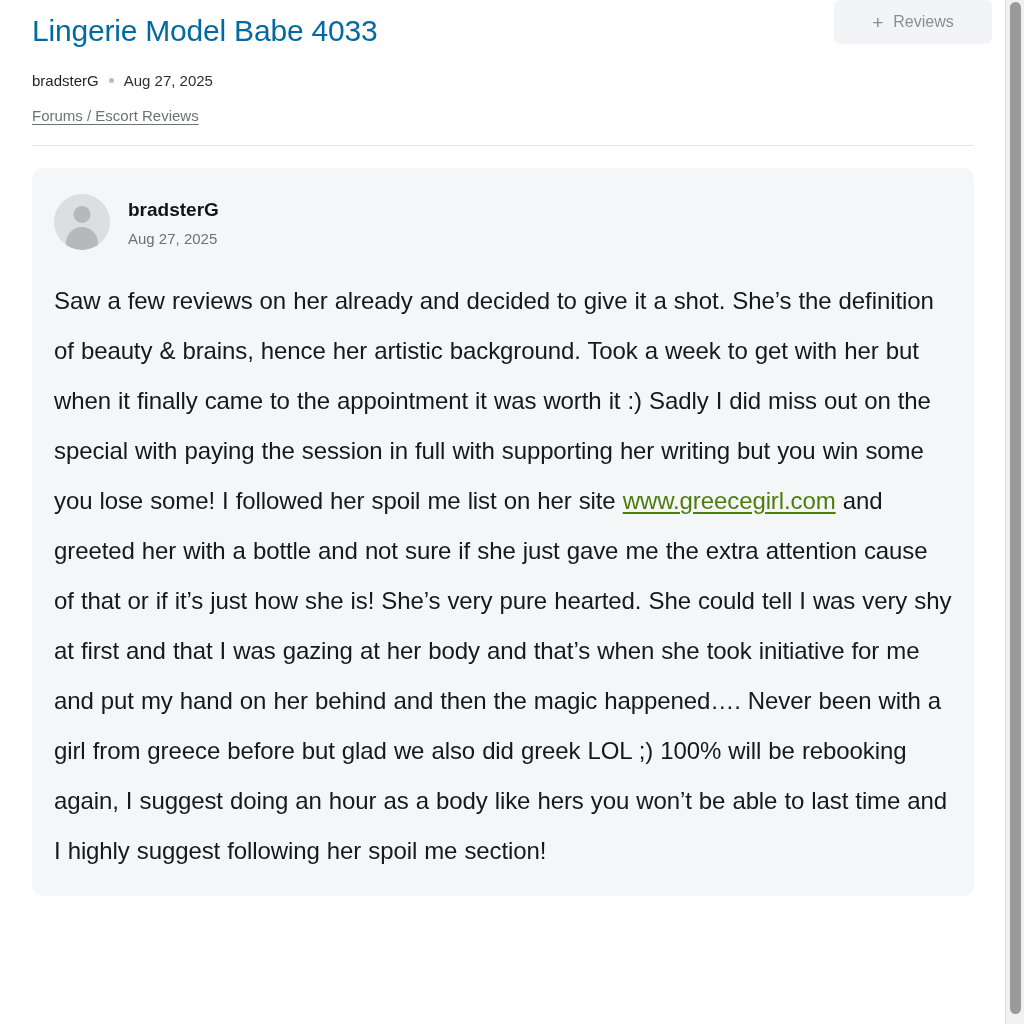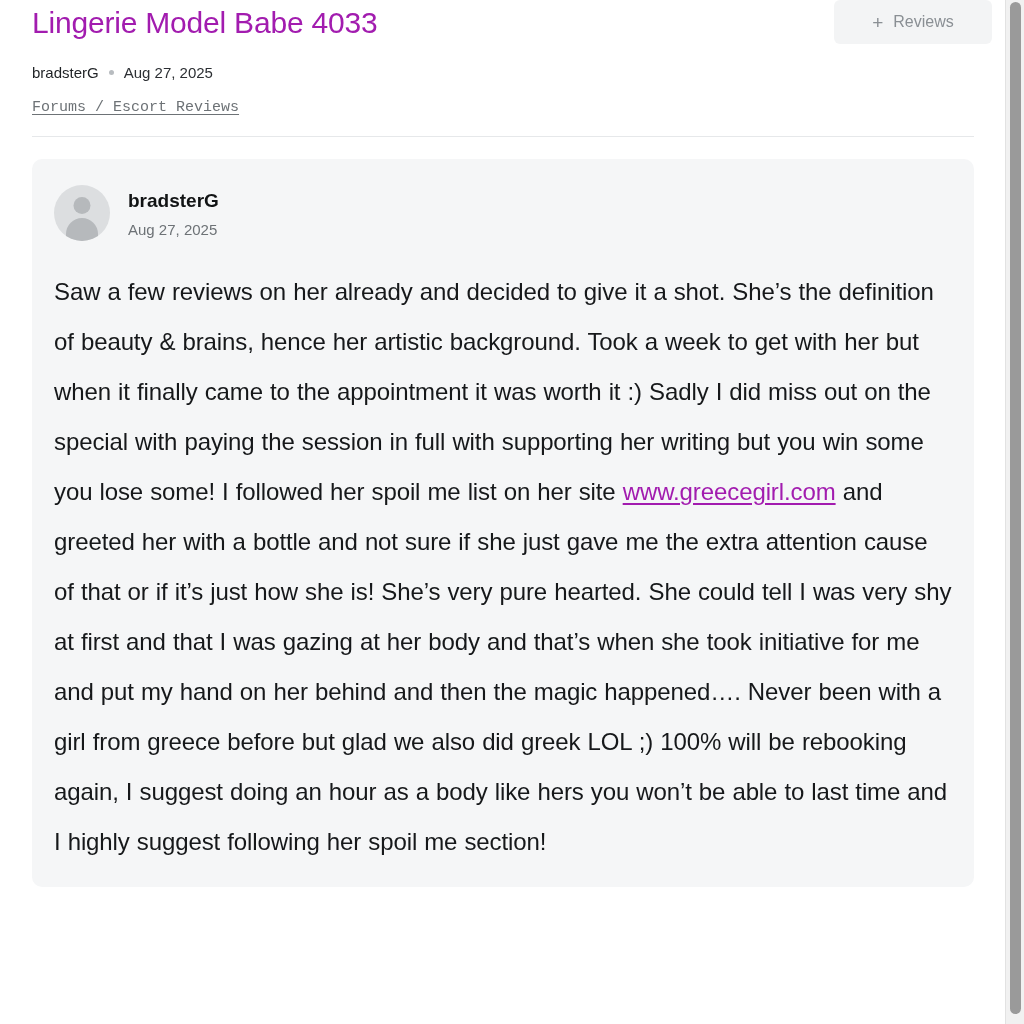--- a/index.html
+++ b/index.html
@@ -35,23 +35,23 @@
   
   .header {
     padding: 0 32px;
     position: relative;
   }
 
   .thread-title {
     font-size: 30px;
     line-height: 38px;
     font-weight: 400;
-    color: #a21caf;
+    color: #0369a1;
     margin: 0;
-    padding-top: 4px;
+    padding-top: 12px;
     letter-spacing: -0.2px;
   }
 
   .comment-button {
     position: absolute;
     right: 14px;
     top: 0px;
     width: 158px;
     height: 44px;
     background: #f3f4f5;
@@ -92,21 +92,20 @@
   .byline .date { color: #2c2f33; }
 
   .breadcrumb {
     margin-top: 18px;
     font-size: 15px;
     color: #6d7276;
     text-decoration: underline;
     text-underline-offset: 3px;
     display: inline-block;
     cursor: pointer;
-    font-family: Liberation Mono, monospace;
   }
 
   .header-rule {
     margin-top: 20px;
     height: 1px;
     background: #e6e8ea;
     width: 100%;
   }
 
   
@@ -170,21 +169,21 @@
 
   .post-body {
     margin-top: 26px;
     font-size: 24px;
     line-height: 50px;
     color: #16181a;
     letter-spacing: -0.1px;
     word-spacing: 0.5px;
   }
   .post-body a {
-    color: #a21caf;
+    color: #4d7c0f;
     text-decoration: underline;
     text-underline-offset: 3px;
   }
 
   
   .scrollbar-track {
     position: absolute;
     right: 0;
     top: 0;
     width: 18px;

